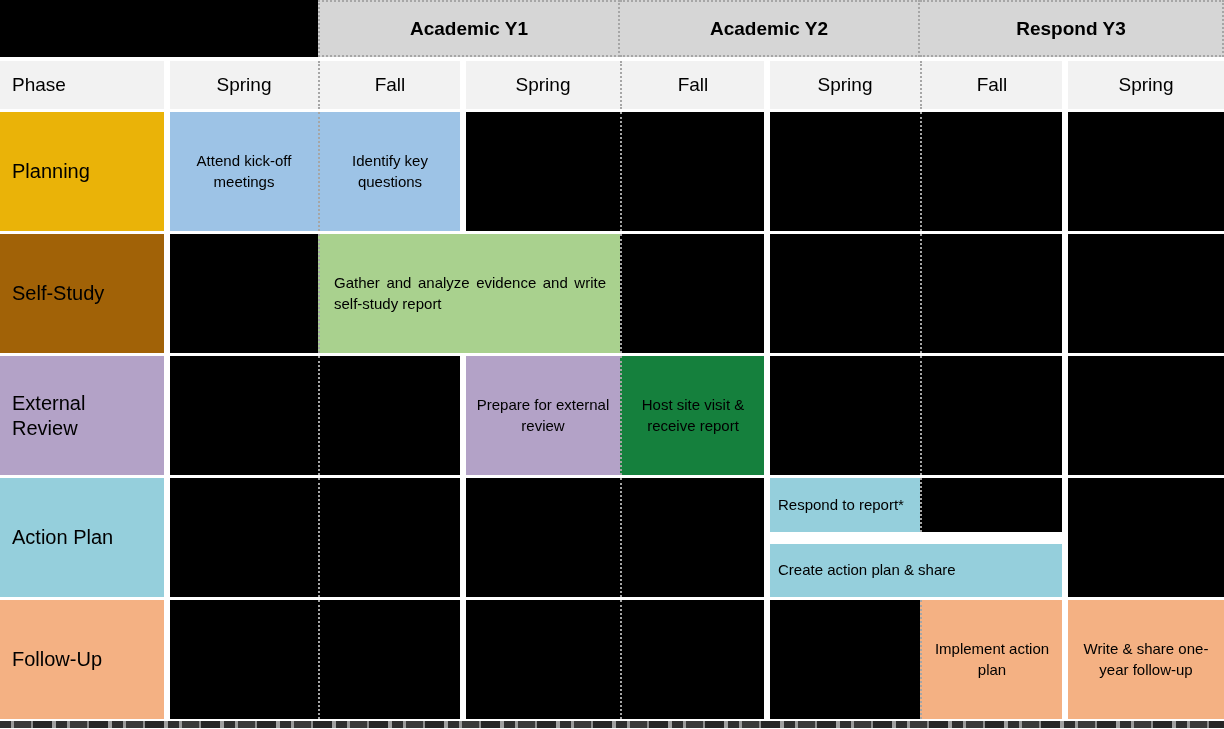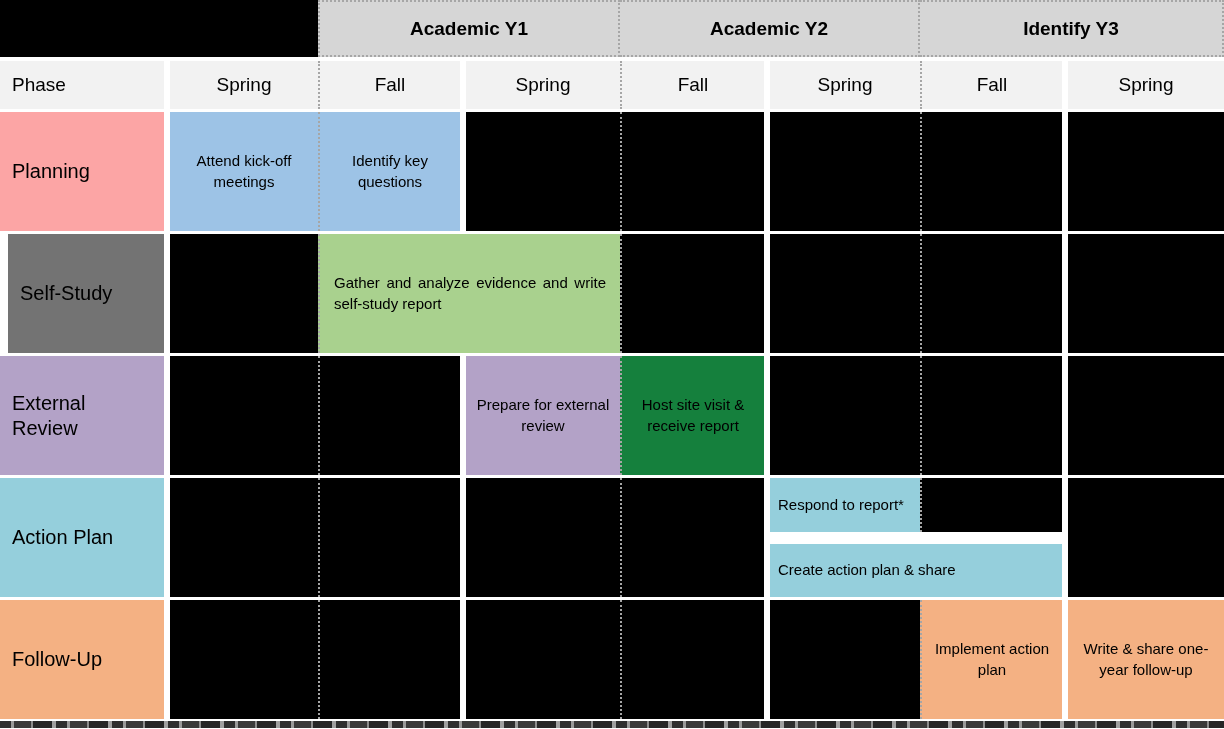--- a/index.html
+++ b/index.html
@@ -91,47 +91,47 @@
 </style>
 </head>
 <body>
 
 <div class="grid-table">
 
   <div class="hdr-row">
     <div class="cell" style="background: rgb(0, 0, 0);"></div>
     <div class="year-cell" style="background: rgb(214, 214, 214);">Academic Y1</div>
     <div class="year-cell noL" style="background: rgb(214, 214, 214);">Academic Y2</div>
-    <div class="year-cell noL" style="background: rgb(214, 214, 214);">Identify Y3</div>
+    <div class="year-cell noL" style="background: rgb(214, 214, 214);">Respond Y3</div>
   </div>
 
   <div class="sub-row">
     <div class="sub-cell first gutR" style="background: rgb(242, 242, 242);">Phase</div>
     <div class="sub-cell" style="background: rgb(242, 242, 242);">Spring</div>
     <div class="sub-cell yb gutR" style="background: rgb(242, 242, 242);">Fall</div>
     <div class="sub-cell" style="background: rgb(242, 242, 242);">Spring</div>
     <div class="sub-cell yb gutR" style="background: rgb(242, 242, 242);">Fall</div>
     <div class="sub-cell" style="background: rgb(242, 242, 242);">Spring</div>
     <div class="sub-cell yb gutR" style="background: rgb(242, 242, 242);">Fall</div>
     <div class="sub-cell" style="background: rgb(242, 242, 242);">Spring</div>
   </div>
 
   <div class="row">
-    <div class="phase-cell gutR" style="background: #fca5a5;">Planning</div>
+    <div class="phase-cell gutR" style="background: #eab308;">Planning</div>
     <div class="cell" style="background: rgb(157, 195, 230);">Attend kick-off meetings</div>
     <div class="cell yb gutR" style="background: rgb(157, 195, 230);">Identify key questions</div>
     <div class="cell black" style="background: rgb(0, 0, 0);"></div>
     <div class="cell black yb gutR" style="background: rgb(0, 0, 0);"></div>
     <div class="cell black" style="background: rgb(0, 0, 0);"></div>
     <div class="cell black yb gutR" style="background: rgb(0, 0, 0);"></div>
     <div class="cell black" style="background: rgb(0, 0, 0);"></div>
   </div>
 
   <div class="row">
-    <div class="phase-cell gutR" style="background: #737373; margin-left: 8px;">Self-Study</div>
+    <div class="phase-cell gutR" style="background: #a16207;">Self-Study</div>
     <div class="cell black" style="background: rgb(0, 0, 0);"></div>
     <div class="cell yb span2 task-justify" style="padding: 4px 14px; background: rgb(169, 209, 142);">
       <span>Gather and analyze evidence and write self-study report</span>
     </div>
     <div class="cell black yb gutR" style="background: rgb(0, 0, 0);"></div>
     <div class="cell black" style="background: rgb(0, 0, 0);"></div>
     <div class="cell black yb gutR" style="background: rgb(0, 0, 0);"></div>
     <div class="cell black" style="background: rgb(0, 0, 0);"></div>
   </div>
 

